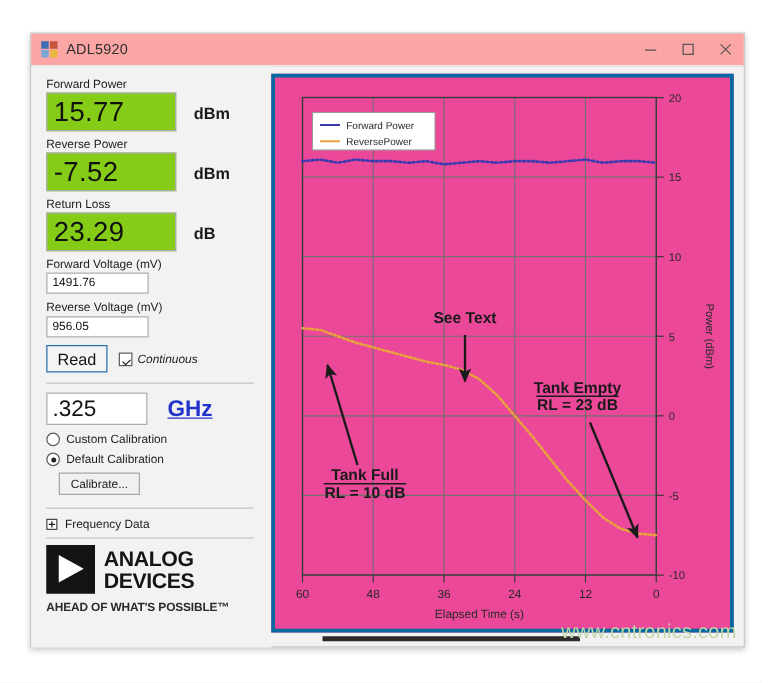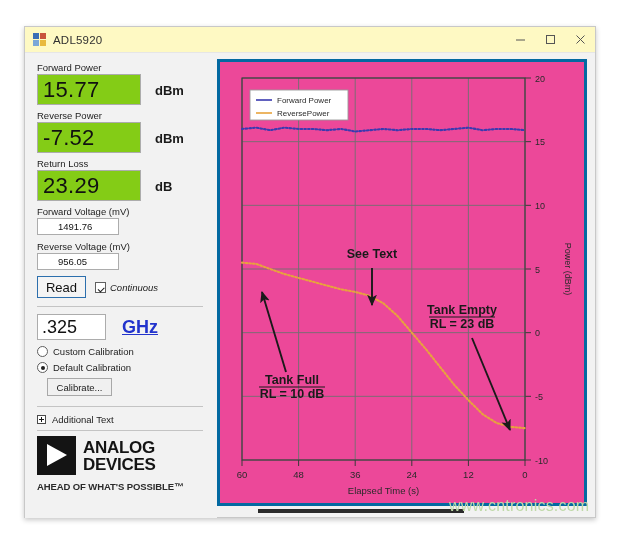--- a/index.html
+++ b/index.html
@@ -12,21 +12,21 @@
   }
   #app-window{
     position:absolute;left:24px;top:26px;width:572px;height:492px;
     background:#f2f2f2;
     border:1px solid #c8c8c8;
     box-shadow:0 2px 5px rgba(0,0,0,0.22);
     box-sizing:border-box;
   }
   
   #titlebar{
-    height:26px;background:#fef9c3;border-bottom:1px solid #e6e6e6;
+    height:26px;background:#fca5a5;border-bottom:1px solid #e6e6e6;
     display:flex;align-items:center;box-sizing:border-box;
   }
   #app-icon{width:13px;height:13px;margin-left:8px;margin-right:7px;position:relative;flex:none;}
   #app-icon i{position:absolute;display:block;}
   #app-icon .s1{left:0;top:0;width:6px;height:6px;background:#3b6fb6;}
   #app-icon .s2{left:7px;top:0;width:6px;height:6px;background:#c8533c;}
   #app-icon .s3{left:0;top:7px;width:6px;height:6px;background:#7ba7d7;}
   #app-icon .s4{left:7px;top:7px;width:6px;height:6px;background:#e8b93d;}
   #title-text{font-size:11.5px;color:#303030;letter-spacing:.2px;}
   #win-ctrls{margin-left:auto;display:flex;height:26px;}
@@ -46,21 +46,21 @@
   .big-box{
     width:104px;height:31px;background:#84cc16;border:1px solid #acacac;
     box-sizing:border-box;display:flex;align-items:center;
     font-size:22px;color:#111;padding-left:5px;letter-spacing:.3px;
     font-family:"Liberation Sans", sans-serif;
   }
   .unit{font-size:13px;font-weight:bold;color:#1a1a1a;margin-left:14px;margin-top:9px;}
   .sm-box{
     width:82px;height:17px;background:#ffffff;border:1px solid #acacac;
     box-sizing:border-box;display:flex;align-items:center;
-    font-size:9.5px;color:#111;padding-left:20px;margin-bottom:6px;
+    font-size:9.5px;color:#111;padding-left:4px;margin-bottom:6px;
   }
   #read-row{display:flex;align-items:center;margin-top:2px;margin-bottom:8px;}
   #read-btn{
     width:49px;height:22px;border:1px solid #2c6fad;background:#f4f4f4;
     font-size:13px;color:#111;display:flex;align-items:center;justify-content:center;
     box-sizing:border-box;
   }
   #cont-wrap{display:flex;align-items:center;margin-left:9px;}
   .cbx{
     width:11px;height:11px;border:1px solid #606060;background:#fff;
@@ -68,21 +68,21 @@
   }
   .cbx.checked::after{
     content:"";position:absolute;left:2px;top:4px;width:5px;height:2.5px;
     border-left:1.5px solid #1a1a1a;border-bottom:1.5px solid #1a1a1a;
     transform:rotate(-45deg);
   }
   .cbx-label{font-size:9.5px;color:#1c1c1c;font-style:italic;}
   .hsep{height:1px;background:#c4c4c4;width:166px;margin:3px 0 7px 0;}
   #freq-row{display:flex;align-items:center;margin-bottom:6px;}
   #freq-box{
-    width:69px;height:26px;background:#fff;border:1px solid #acacac;
+    width:81px;height:26px;background:#fff;border:1px solid #acacac;
     box-sizing:border-box;display:flex;align-items:center;
     font-size:18px;color:#111;padding-left:4px;
   }
   #ghz-link{
     font-size:18px;color:#2233cc;text-decoration:underline;font-weight:bold;
     margin-left:16px;
   }
   .radio-row{display:flex;align-items:center;margin-bottom:5px;}
   .rdo{
     width:11px;height:11px;border:1px solid #5e5e5e;border-radius:50%;
@@ -222,21 +222,21 @@
       <div class="radio-row">
         <span class="rdo sel"></span>
         <span class="rdo-label">Default Calibration</span>
       </div>
       <div id="cal-btn">Calibrate...</div>
 
       <div class="hsep" style="margin-top:10px;"></div>
 
       <div id="addl-row">
         <span class="plusbox"></span>
-        <span id="addl-label">Additional Text</span>
+        <span id="addl-label">Frequency Data</span>
       </div>
 
       <div class="hsep" style="margin-top:5px;margin-bottom:4px;"></div>
 
       <div id="logo-wrap">
         <div id="logo-top">
           <span id="logo-mark"></span>
           <span id="logo-words">
             <div>ANALOG</div>
             <div>DEVICES</div>

